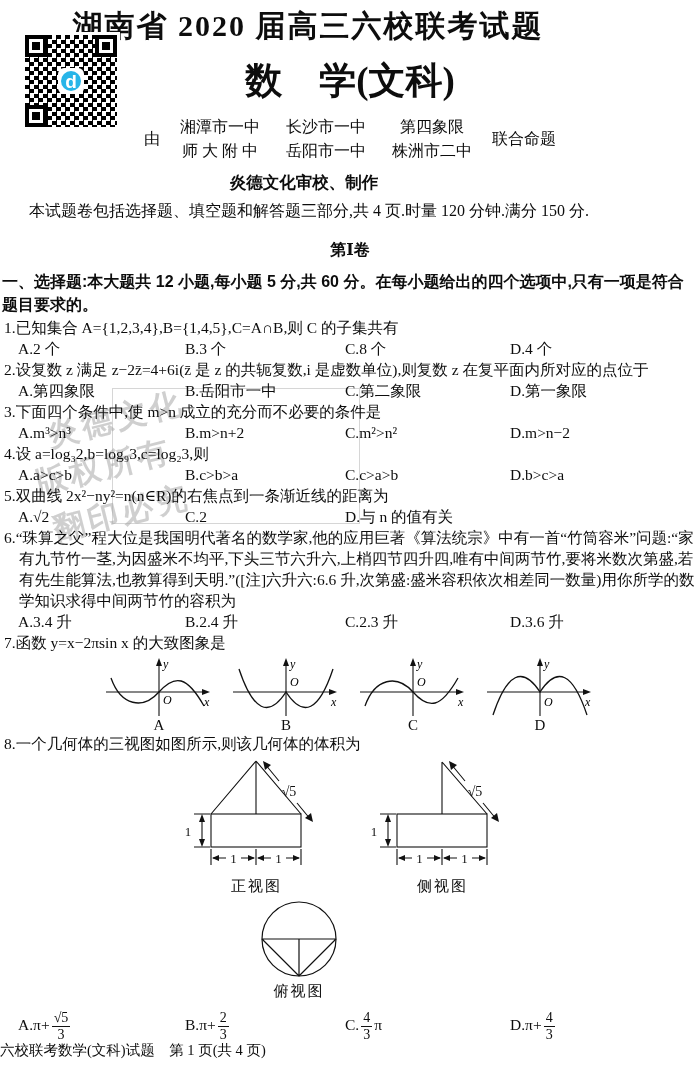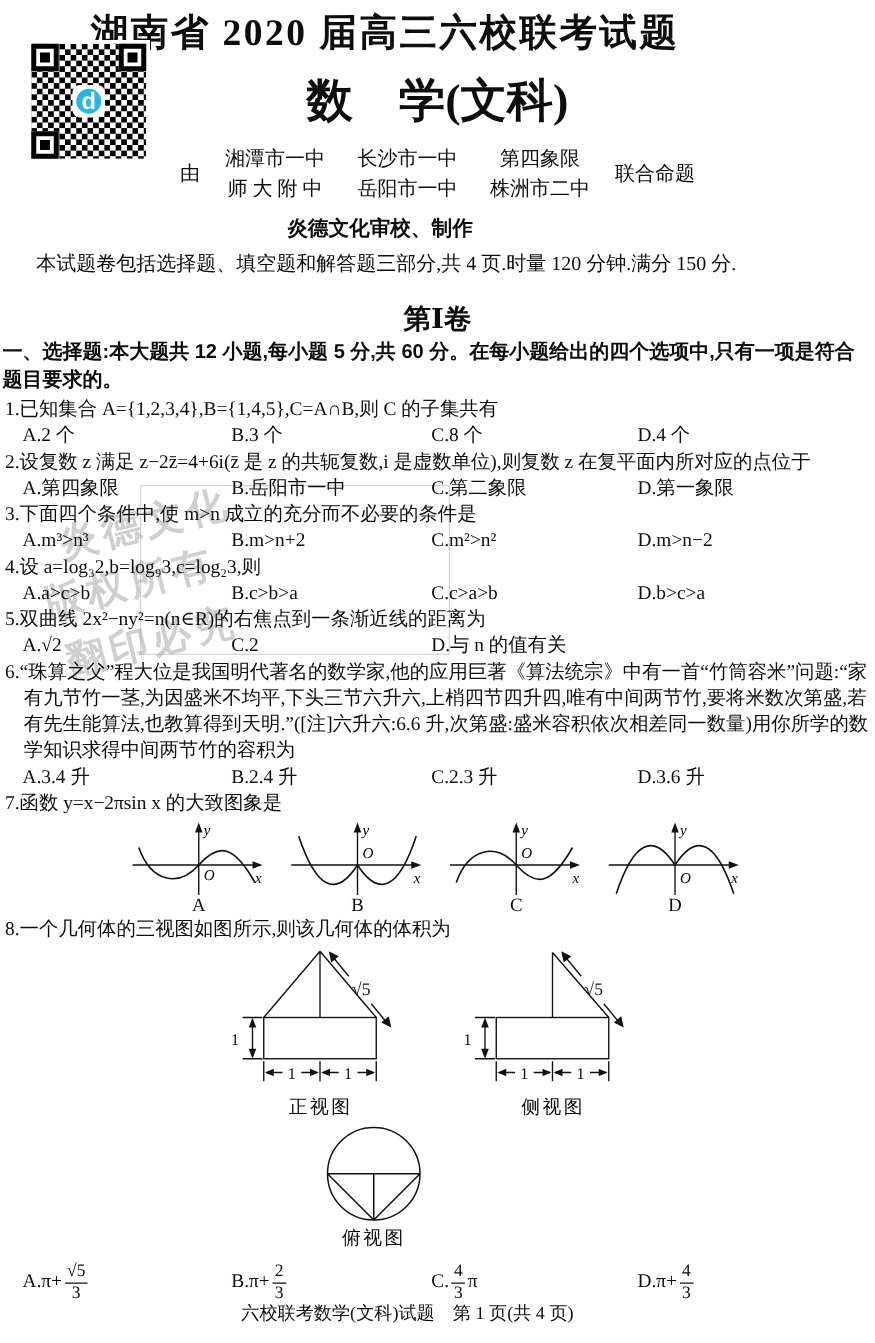--- a/index.html
+++ b/index.html
@@ -39,21 +39,21 @@
     font-family:"Liberation Sans",sans-serif;background:#28b5e8;color:#fff;
     width:20px;height:20px;border-radius:50%;display:flex;align-items:center;justify-content:center;line-height:1;}
 
   .byline{position:absolute;top:117px;left:0;width:700px;display:flex;
     justify-content:center;align-items:center;gap:20px;font-size:16px;z-index:1;}
   .schools{display:grid;grid-template-columns:auto auto auto;column-gap:26px;row-gap:3px;text-align:center;}
   .producer{position:absolute;top:172px;left:0;width:608px;text-align:center;font-size:16.5px;z-index:1;}
   .exam-info{position:absolute;top:201px;left:29px;font-size:16px;z-index:1;}
 
   .part-title{position:absolute;top:240px;left:0;width:700px;text-align:center;
-    font-size:22px;font-weight:bold;z-index:1;}
+    font-size:16px;font-weight:bold;z-index:1;}
   .instruction{position:absolute;top:270px;left:2px;width:696px;font-size:16px;line-height:23px;z-index:1;}
 
   
   .questions{position:absolute;top:317px;left:4px;width:691px;font-size:15.5px;line-height:21px;z-index:1;}
   .stem{padding-left:15px;text-indent:-15px;}
   .opts{display:grid;grid-template-columns:167px 160px 165px auto;padding-left:14px;}
 
   .graphs{display:flex;justify-content:center;gap:15px;margin-top:3px;}
   .graph{width:112px;text-align:center;}
   .graph .glabel{font-size:15px;line-height:15px;margin-top:0px;}
@@ -68,21 +68,21 @@
   .topview{width:110px;margin-left:240px;text-align:center;margin-top:2px;}
   .topview svg{margin:0 auto;}
 
   .opts-frac{display:grid;grid-template-columns:167px 160px 165px auto;padding-left:14px;
     margin-top:7px;align-items:center;height:38px;}
   .frac{display:inline-block;text-align:center;vertical-align:middle;line-height:1.12;
     font-size:14px;margin:0 2px;}
   .frac .num{display:block;border-bottom:1.2px solid #111;padding:0 2px;}
   .frac .den{display:block;}
 
-  .footer{position:absolute;top:1041px;left:16px;width:620px;text-align:center;font-size:14.5px;z-index:1;}
+  .footer{position:absolute;top:1041px;left:0;width:620px;font-size:14.5px;z-index:1;}
 </style>
 </head>
 <body>
 
 <div class="page">
 
   <div class="wm-box"></div>
   <div class="wm-line wm-1">炎德文化</div>
   <div class="wm-line wm-2">版权所有</div>
   <div class="wm-line wm-3">翻印必究</div>

